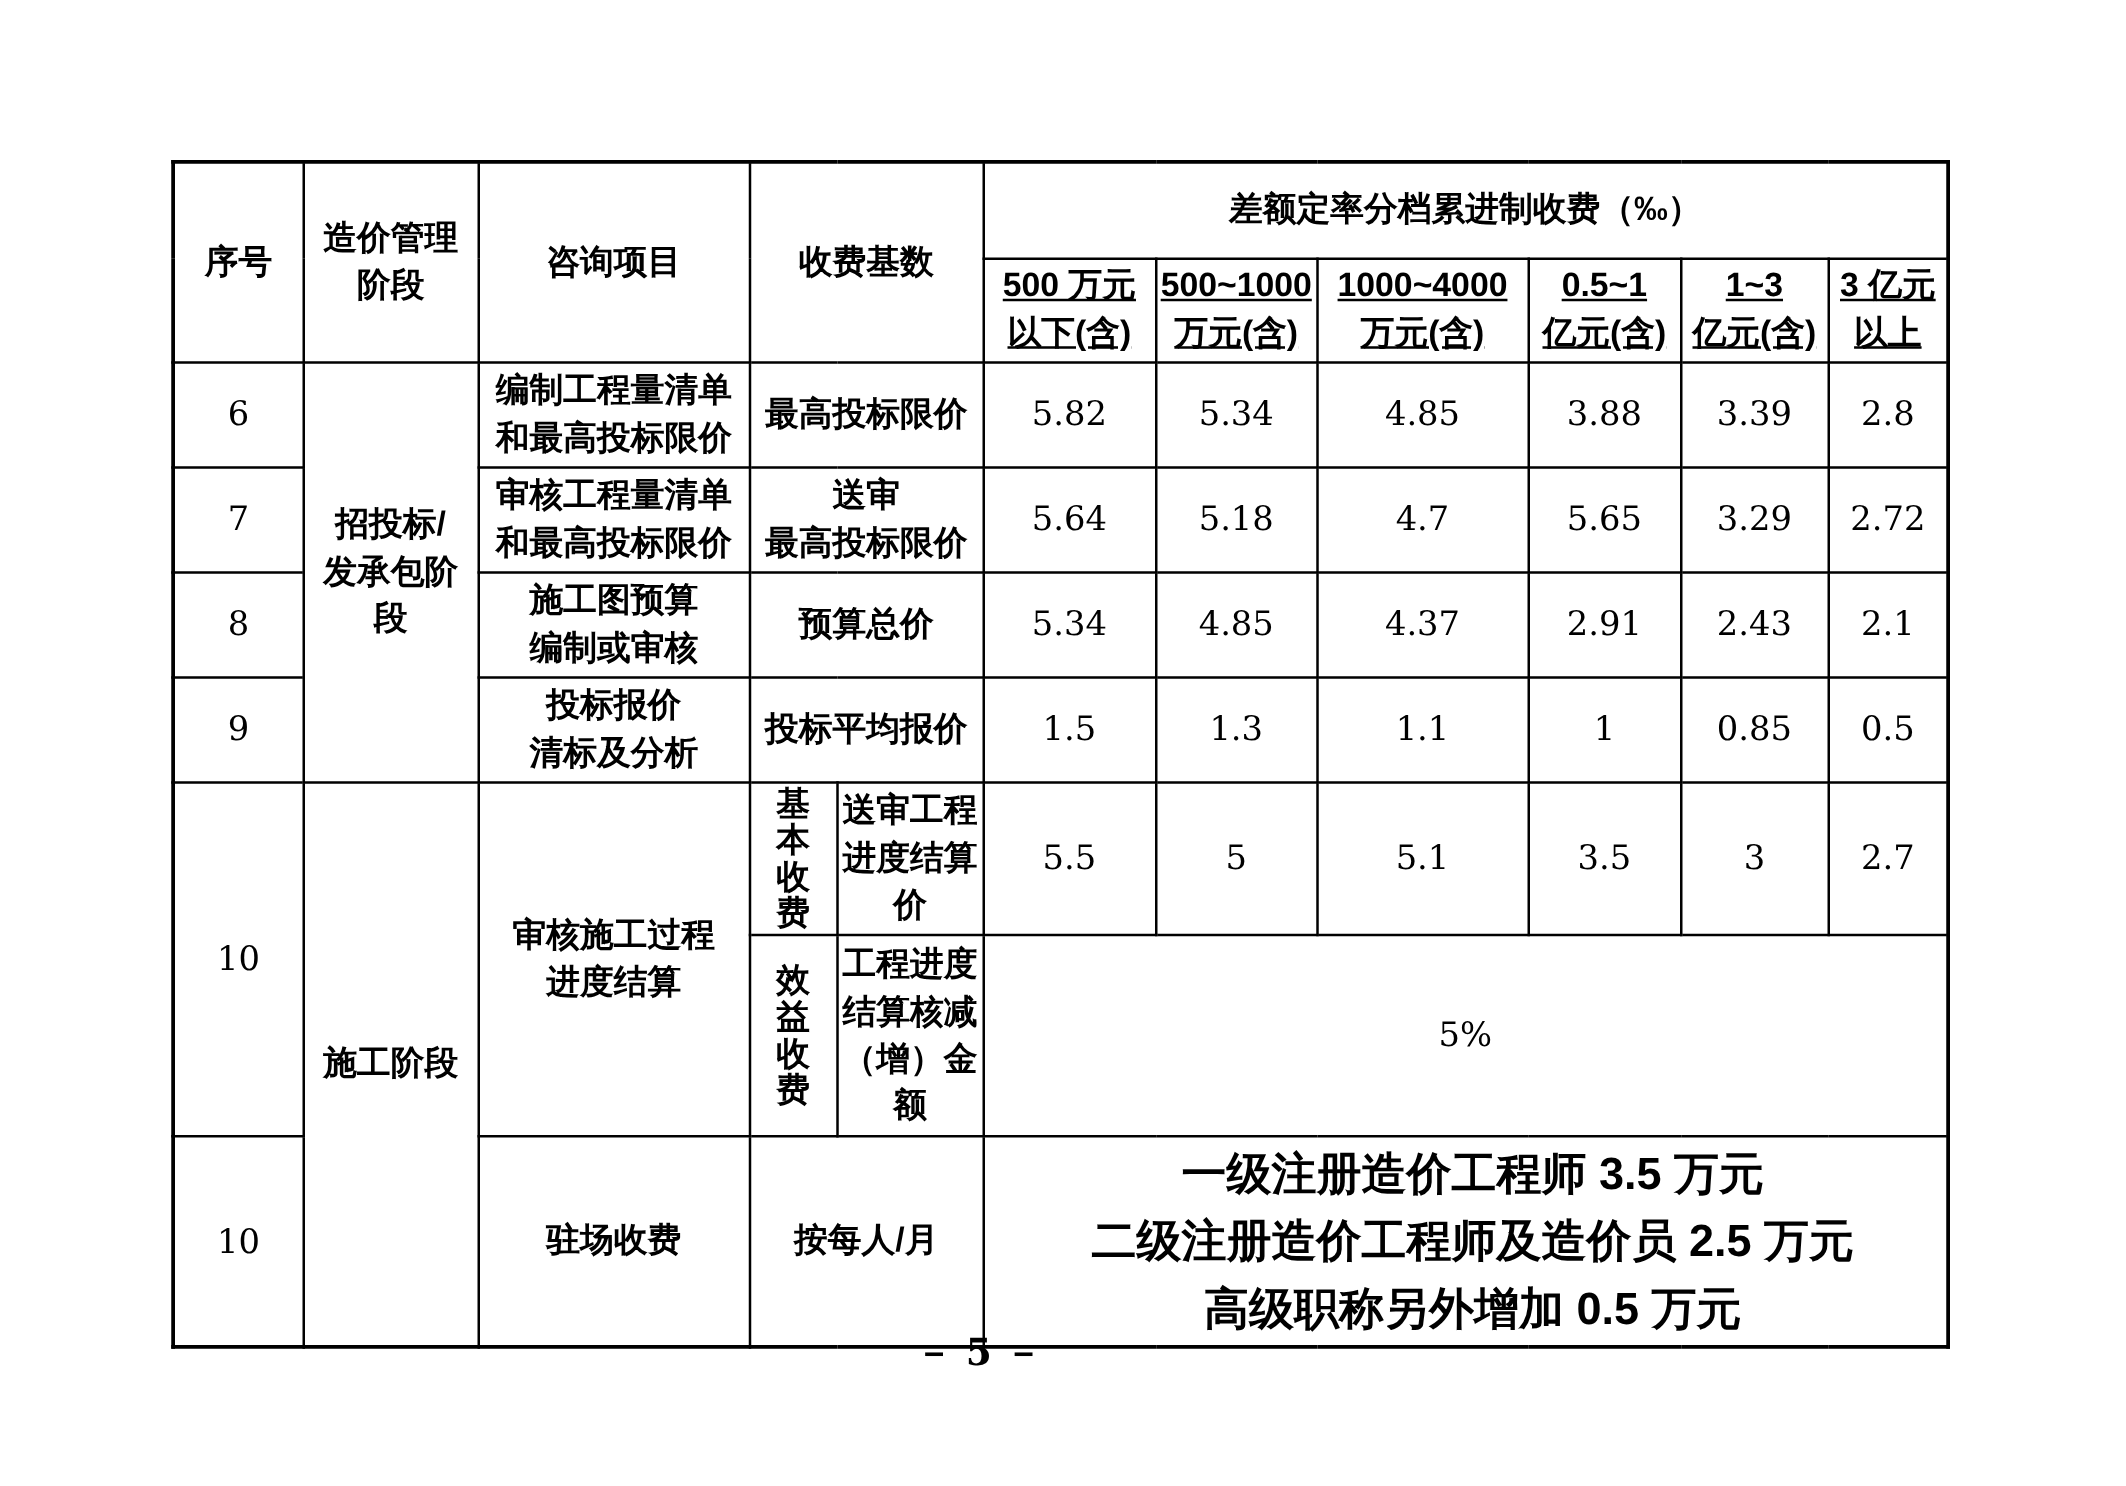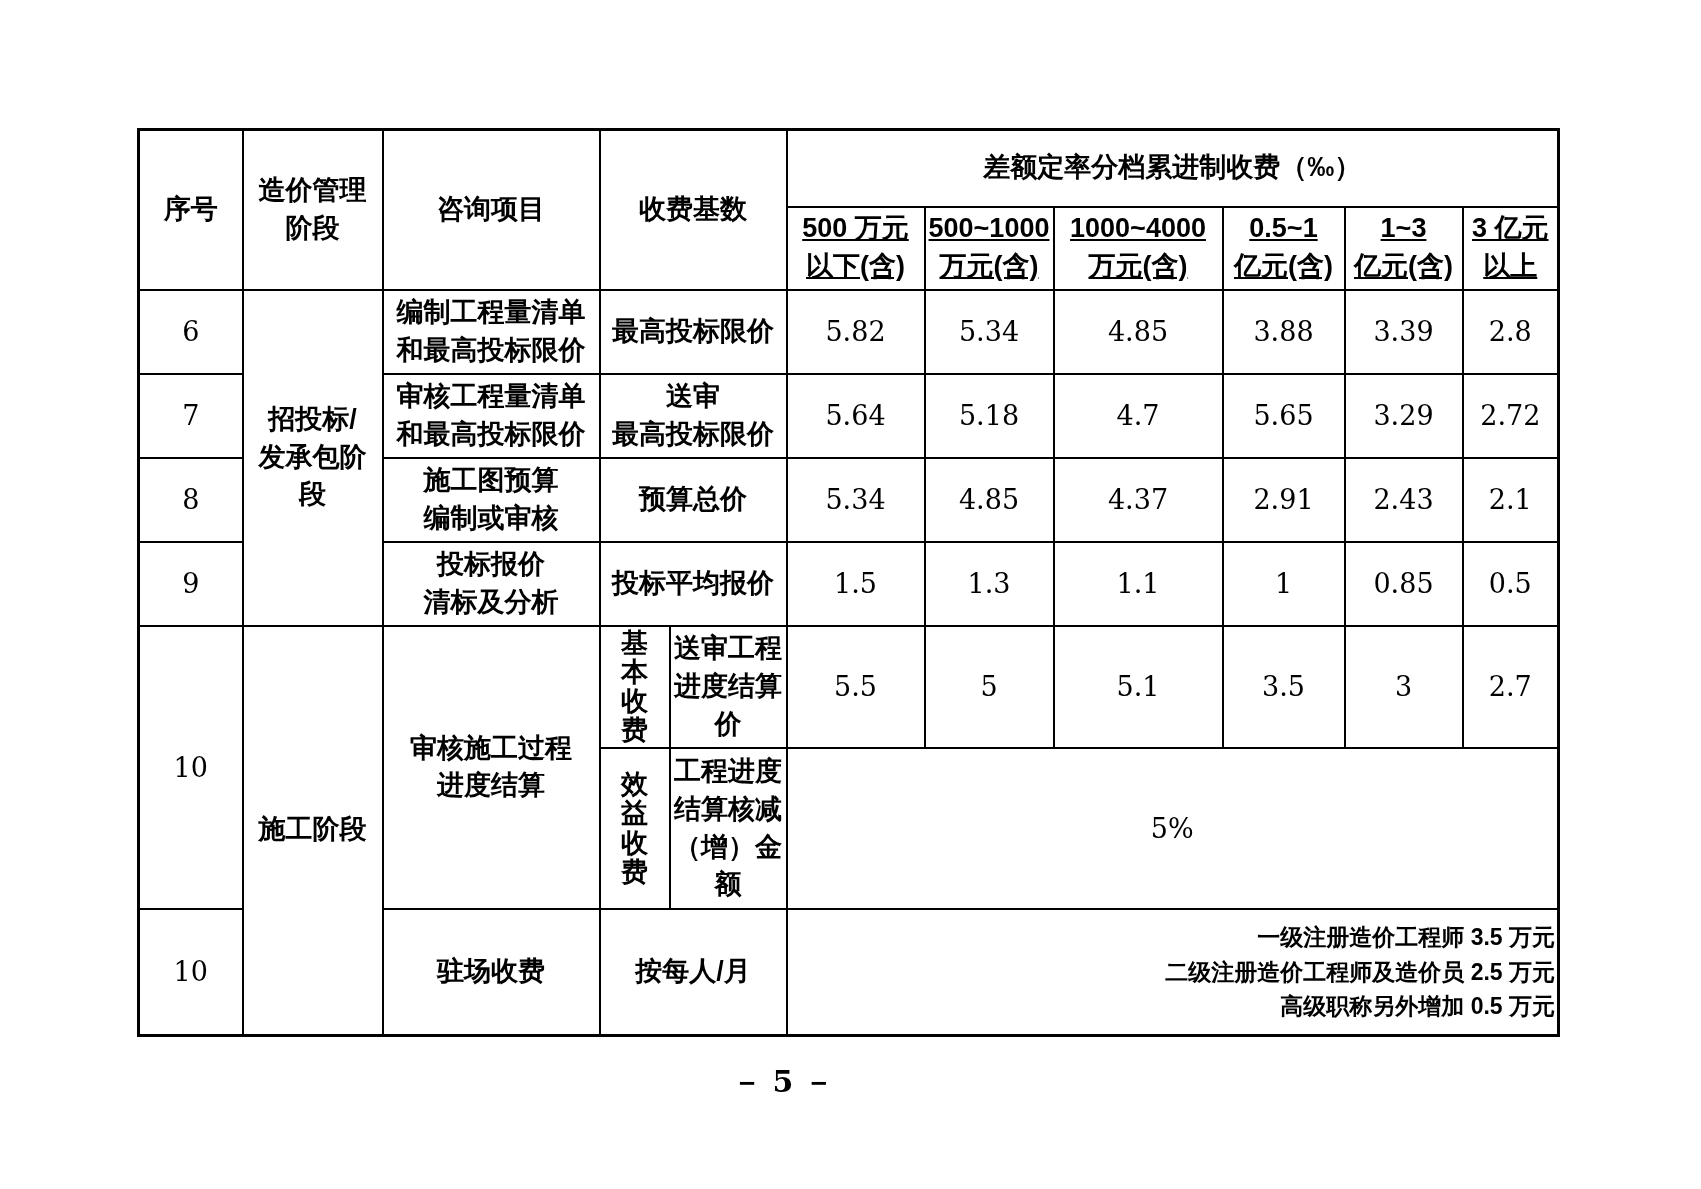--- a/index.html
+++ b/index.html
@@ -20,21 +20,21 @@
   tr.hrow2 { height:83px;text-decoration:underline; }
   tr.r     { height:84px; }
   tr.r10a  { height:122px; }
   tr.r10b  { height:161px; }
   tr.r11   { height:126px; }
 
   .lbl  { font-weight:bold; font-size:27px; line-height:1.4; }
   .num  { font-family:"DejaVu Serif","Liberation Serif",serif; font-size:27px; font-weight:normal; }
   .vert div { font-weight:bold; font-size:27px; line-height:1.08; }
   .note { text-align:left; }
-  .note div { font-weight:bold; font-size:23px; line-height:1.5; text-align:right; padding-left:12px; }
+  .note div { font-weight:bold; font-size:36px; line-height:1.5; text-align:center; padding-left:12px; }
 
   .pageno {
     position:absolute; left:137px; top:1062px; width:1292px;
     text-align:center;
     font-family:"DejaVu Serif","Liberation Serif",serif;
     font-size:30px; font-weight:bold;
   }
 </style>
 </head>
 <body>

